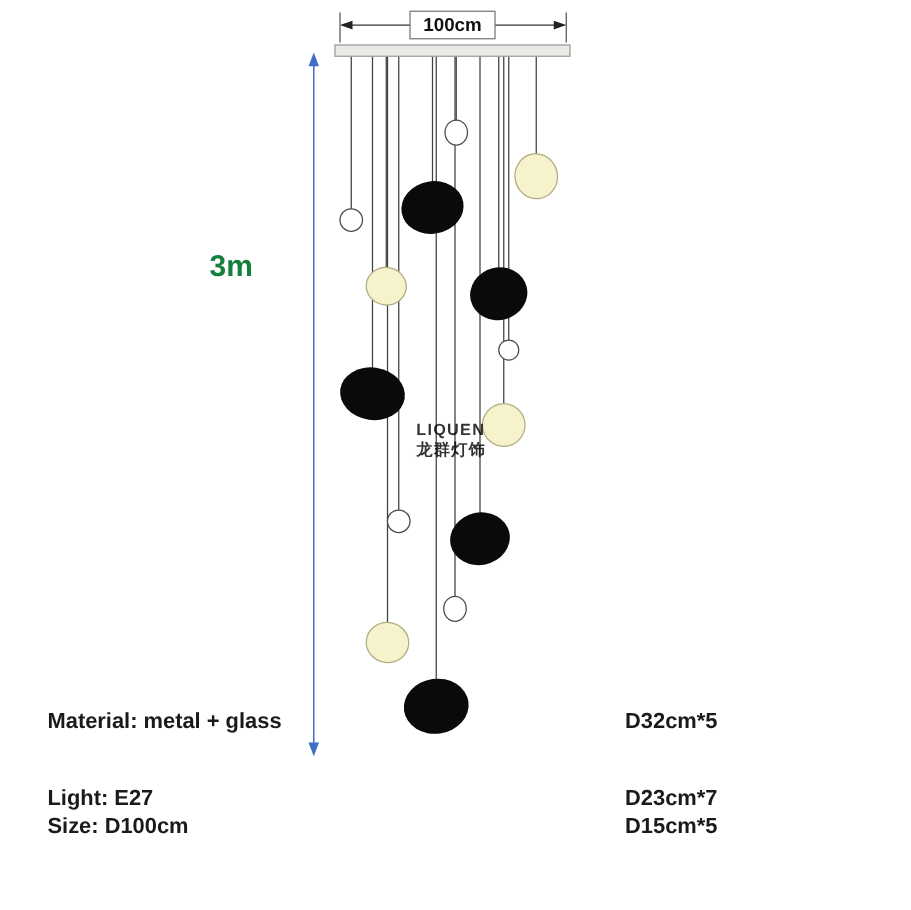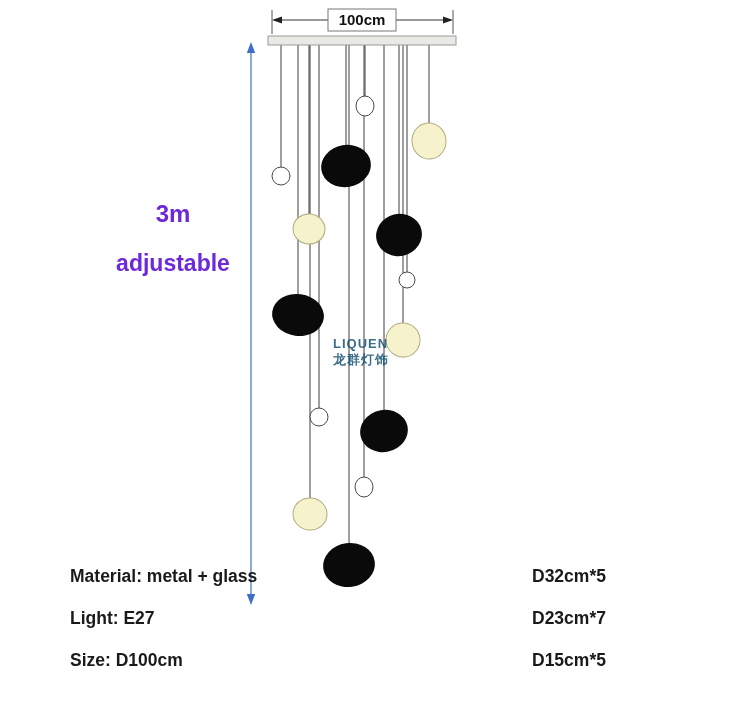--- a/index.html
+++ b/index.html
@@ -17,50 +17,49 @@
   .dim-h-line { stroke: #333; stroke-width: 1; }
   .arrow-h    { fill: #222; }
   .dim-v-line { stroke: #3f6fc4; stroke-width: 1.2; }
   .arrow-v    { fill: #3f6fc4; }
   .label-box  { fill: #ffffff; stroke: #777; stroke-width: 1; }
   .dim-text   { font-size: 15px; fill: #111; font-family: "Liberation Sans", sans-serif; }
   .plate      { fill: #e9e9e6; stroke: #9b9b98; stroke-width: 1; }
 
   .drop-label {
     position: absolute;
-    left: 98px; top: 200px;
+    left: 110px; top: 200px;
     width: 150px;
     text-align: center;
-    color: #6d28d9;
+    color: #15803d;
   }
   .drop-label .line1 { font-size: 24px; line-height: 28px; }
   .drop-label .line2 { font-size: 23px; line-height: 28px; margin-top: 21px; }
 
   .watermark {
     position: absolute;
     left: 333px; top: 336px;
-    color: #0c4a6e;
+    color: #000000;
     opacity: 0.8;
     font-size: 13px;
     line-height: 16px;
     letter-spacing: 1px;
     pointer-events: none;
   }
 
   .spec {
     position: absolute;
     font-size: 17.5px;
     color: #1a1a1a;
     white-space: nowrap;
-    margin-left: 32px;
   }
   .col-left  { left: 38px; }
   .col-right { left: 500px; }
   .row-1 { top: 566px; }
-  .row-2 { top: 608px; }
+  .row-2 { top: 628px; }
   .row-3 { top: 650px; }
 </style>
 </head>
 <body>
 
 <div class="stage">
 
   <svg class="diagram" width="729" height="728" viewBox="0 0 729 728">
 
     <g>
@@ -111,21 +110,20 @@
 
     <g>
       <line class="dim-v-line" x1="251" y1="44" x2="251" y2="603"></line>
       <polygon class="arrow-v" points="251,42 246.8,53 255.2,53"></polygon>
       <polygon class="arrow-v" points="251,605 246.8,594 255.2,594"></polygon>
     </g>
   </svg>
 
   <div class="drop-label">
     <div class="line1">3m</div>
-    <div class="line2">adjustable</div>
   </div>
 
   <div class="watermark">
     <div>LIQUEN</div>
     <div>龙群灯饰</div>
   </div>
 
   <div class="spec col-left row-1">Material: metal + glass</div>
   <div class="spec col-left row-2">Light: E27</div>
   <div class="spec col-left row-3">Size: D100cm</div>

